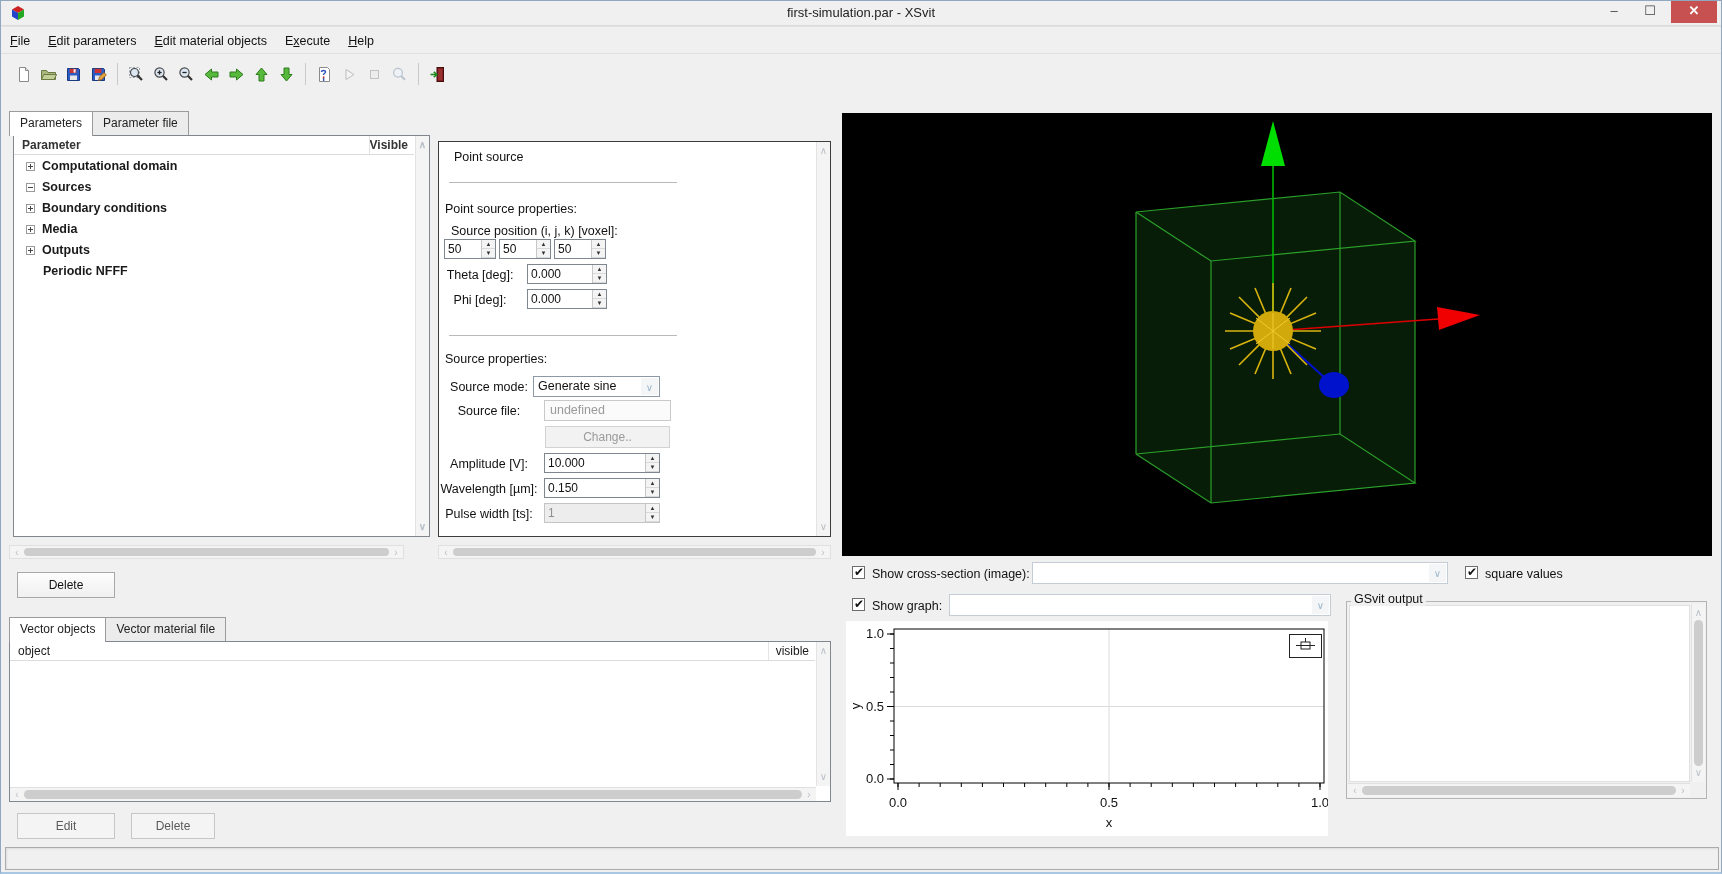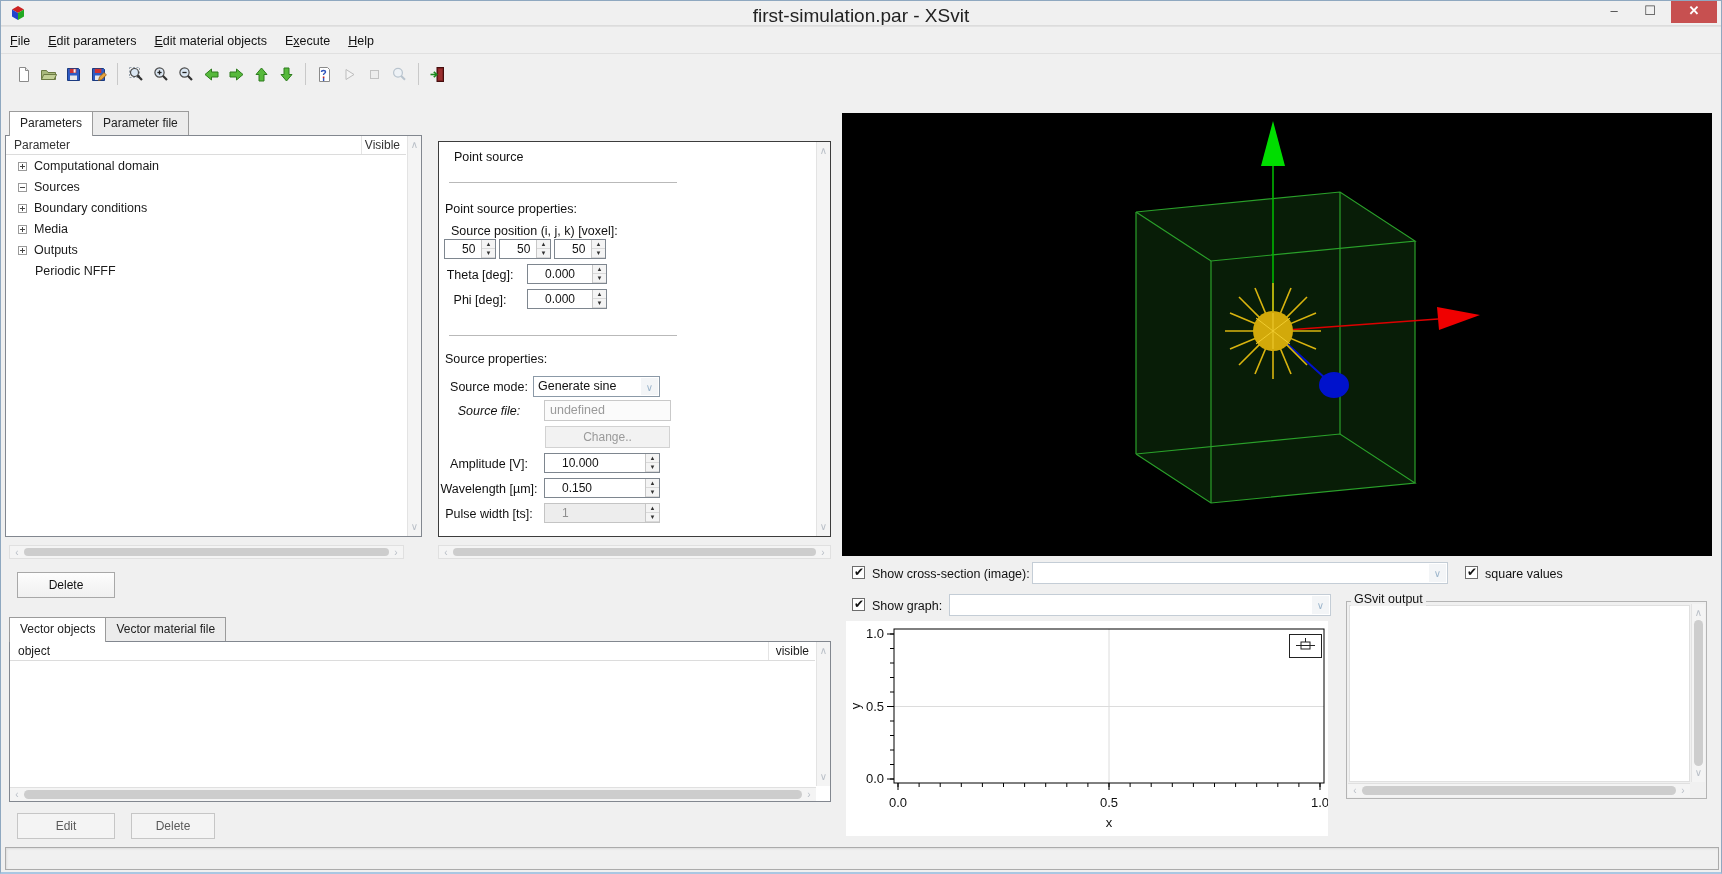--- a/index.html
+++ b/index.html
@@ -2,21 +2,21 @@
 <html><head>
 <meta charset="utf-8">
 <style>
   * { box-sizing: border-box; margin:0; padding:0; }
   html,body { width:1722px; height:874px; }
   body { font-family:"Liberation Sans", sans-serif; font-size:12px; color:#1a1a1a; background:#e8e8e8; }
   #win { position:relative; width:1722px; height:874px; background:#f0f0f0; border:1px solid #8fa8c0; border-bottom:2px solid #a9c7e2; overflow:hidden; }
 
   
   #titlebar { position:absolute; left:0; top:0; width:100%; height:24px; background:#f0f0f0; }
-  #title-text { position:absolute; left:0; right:0; top:4px; text-align:center; font-size:19px; color:#222; }
+  #title-text { position:absolute; left:0; right:0; top:4px; text-align:center; font-size:13px; color:#222; }
   #app-icon { position:absolute; left:9px; top:4px; }
   .caption-btn { position:absolute; top:0; height:22px; width:30px; text-align:center; line-height:20px; color:#444; font-size:13px; }
   #btn-min { right:92px; } #btn-max { right:56px; }
   #btn-close { right:4px; width:46px; background:#c75050; color:#fff; font-weight:bold; }
 
   
   #menubar { position:absolute; left:0; top:25px; width:100%; height:28px; background:#f0f0f0; border-top:1px solid #e2e2e2; }
   .menu-item { display:inline-block; padding:7px 9px 6px 9px; font-size:12.5px; color:#111; }
   .menu-item u { text-decoration:underline; }
 
@@ -49,21 +49,21 @@
   .sb-h { position:absolute; height:14px; background:#f4f4f4; border:1px solid #e0e0e0; }
   .sb-chev { position:absolute; color:#b9bfc7; font-size:10px; line-height:12px; width:100%; text-align:center; }
   .sb-thumb-h { position:absolute; top:2px; bottom:2px; background:#cdcdcd; border-radius:5px; }
   .sb-thumb-v { position:absolute; left:2px; right:2px; background:#cdcdcd; border-radius:5px; }
 
   
   .btn { position:absolute; background:linear-gradient(#fdfdfd,#f0f0f0); border:1px solid #a8a8a8; text-align:center; font-size:12px; color:#111; }
   .btn.dim { color:#5a5a5a; border-color:#c6c6c6; background:#f4f4f4; }
   .btn.disabled { color:#9a9a9a; border-color:#d2d2d2; background:#f2f2f2; }
   .spin { position:absolute; border:1px solid #7e868f; background:#fff; display:flex; }
-  .spin input { border:none; outline:none; flex:1; min-width:0; font:12px "Liberation Sans",sans-serif; padding:2px 3px; background:transparent; color:#111;margin-left:14px; }
+  .spin input { border:none; outline:none; flex:1; min-width:0; font:12px "Liberation Sans",sans-serif; padding:2px 3px; background:transparent; color:#111; }
   .spin .arrows { width:14px; border-left:1px solid #c7c7c7; display:flex; flex-direction:column; }
   .spin .arrows div { flex:1; font-size:6px; line-height:8px; text-align:center; color:#333; background:#f4f4f4; border-bottom:1px solid #d9d9d9; }
   .spin.disabled { background:#ededed; border-color:#c4c4c4; }
   .spin.disabled input { color:#8f8f8f; }
   .combo { position:absolute; border:1px solid #8b99a7; background:#fff; }
   .combo .chev { position:absolute; right:1px; top:1px; bottom:1px; width:17px; background:#f3f5f7; color:#9db6cc; text-align:center; font-size:10px; line-height:19px; }
   .flabel { position:absolute; font-size:12.5px; color:#111; text-align:center; }
   .slabel { position:absolute; font-size:12.5px; color:#111; }
 
   
@@ -204,21 +204,21 @@
           <line x1="1.5" y1="8.5" x2="7" y2="8.5" stroke="#1e8a1e" stroke-width="1.6"></line>
           <path d="M4.8 5.8l3 2.7-3 2.7" stroke="#1e8a1e" stroke-width="1.6" fill="none"></path>
         </svg>
       </div>
     </div>
 
   <div class="tabstrip" style="left:8px;top:110px;">
     <span class="tab active">Parameters</span><span class="tab">Parameter file</span>
   </div>
 
-  <div class="panel" style="left:4px;top:134px;width:417px;height:402px;">
+  <div class="panel" style="left:12px;top:134px;width:417px;height:402px;font-weight:bold;">
     <div id="tree-header">
       <span style="position:absolute;left:8px;top:2px;">Parameter</span>
       <span style="position:absolute;right:6px;top:2px;">Visible</span>
       <span style="position:absolute;right:44px;top:0;bottom:0;width:1px;background:#e4e4e4"></span>
     </div>
     <div id="tree-body" style="position:absolute;left:0;top:20px;right:15px;bottom:0;overflow:hidden;">
         <div class="tree-row"><span style="display:inline-block;width:12px"></span><span class="expander plus"></span><span>Computational domain</span></div>
         <div class="tree-row"><span style="display:inline-block;width:12px"></span><span class="expander minus"></span><span>Sources</span></div>
         <div class="tree-row"><span style="display:inline-block;width:12px"></span><span class="expander plus"></span><span>Boundary conditions</span></div>
         <div class="tree-row"><span style="display:inline-block;width:12px"></span><span class="expander plus"></span><span>Media</span></div>
@@ -282,21 +282,21 @@
     </div>
 
     <hr class="lighthr" style="position:absolute;left:10px;top:193px;width:228px;">
     <div class="slabel" style="left:6px;top:210px;">Source properties:</div>
 
     <div class="flabel" style="left:0px;top:238px;width:100px;">Source mode:</div>
     <div class="combo" style="left:94px;top:234px;width:127px;height:21px;">
       <span class="slabel" style="left:4px;top:2px;">Generate sine</span>
       <span class="chev">∨</span>
     </div>
-    <div class="flabel" style="left:0px;top:262px;width:100px;font-style:italic;">Source file:</div>
+    <div class="flabel" style="left:0px;top:262px;width:100px;">Source file:</div>
     <div class="combo" style="left:105px;top:258px;width:127px;height:21px;border-color:#c9c9c9;background:#fbfbfb;">
       <span class="slabel" style="left:5px;top:2px;color:#9a9a9a;">undefined</span>
     </div>
     <div class="btn disabled" style="left:106px;top:284px;width:125px;height:22px;line-height:21px;">Change..</div>
 
     <div class="flabel" style="left:0px;top:315px;width:100px;">Amplitude [V]:</div>
     <div class="spin" style="left:105px;top:311px;width:116px;height:20px;">
       <input value="10.000" style="">
         <div class="arrows">
           <div>▲</div>

